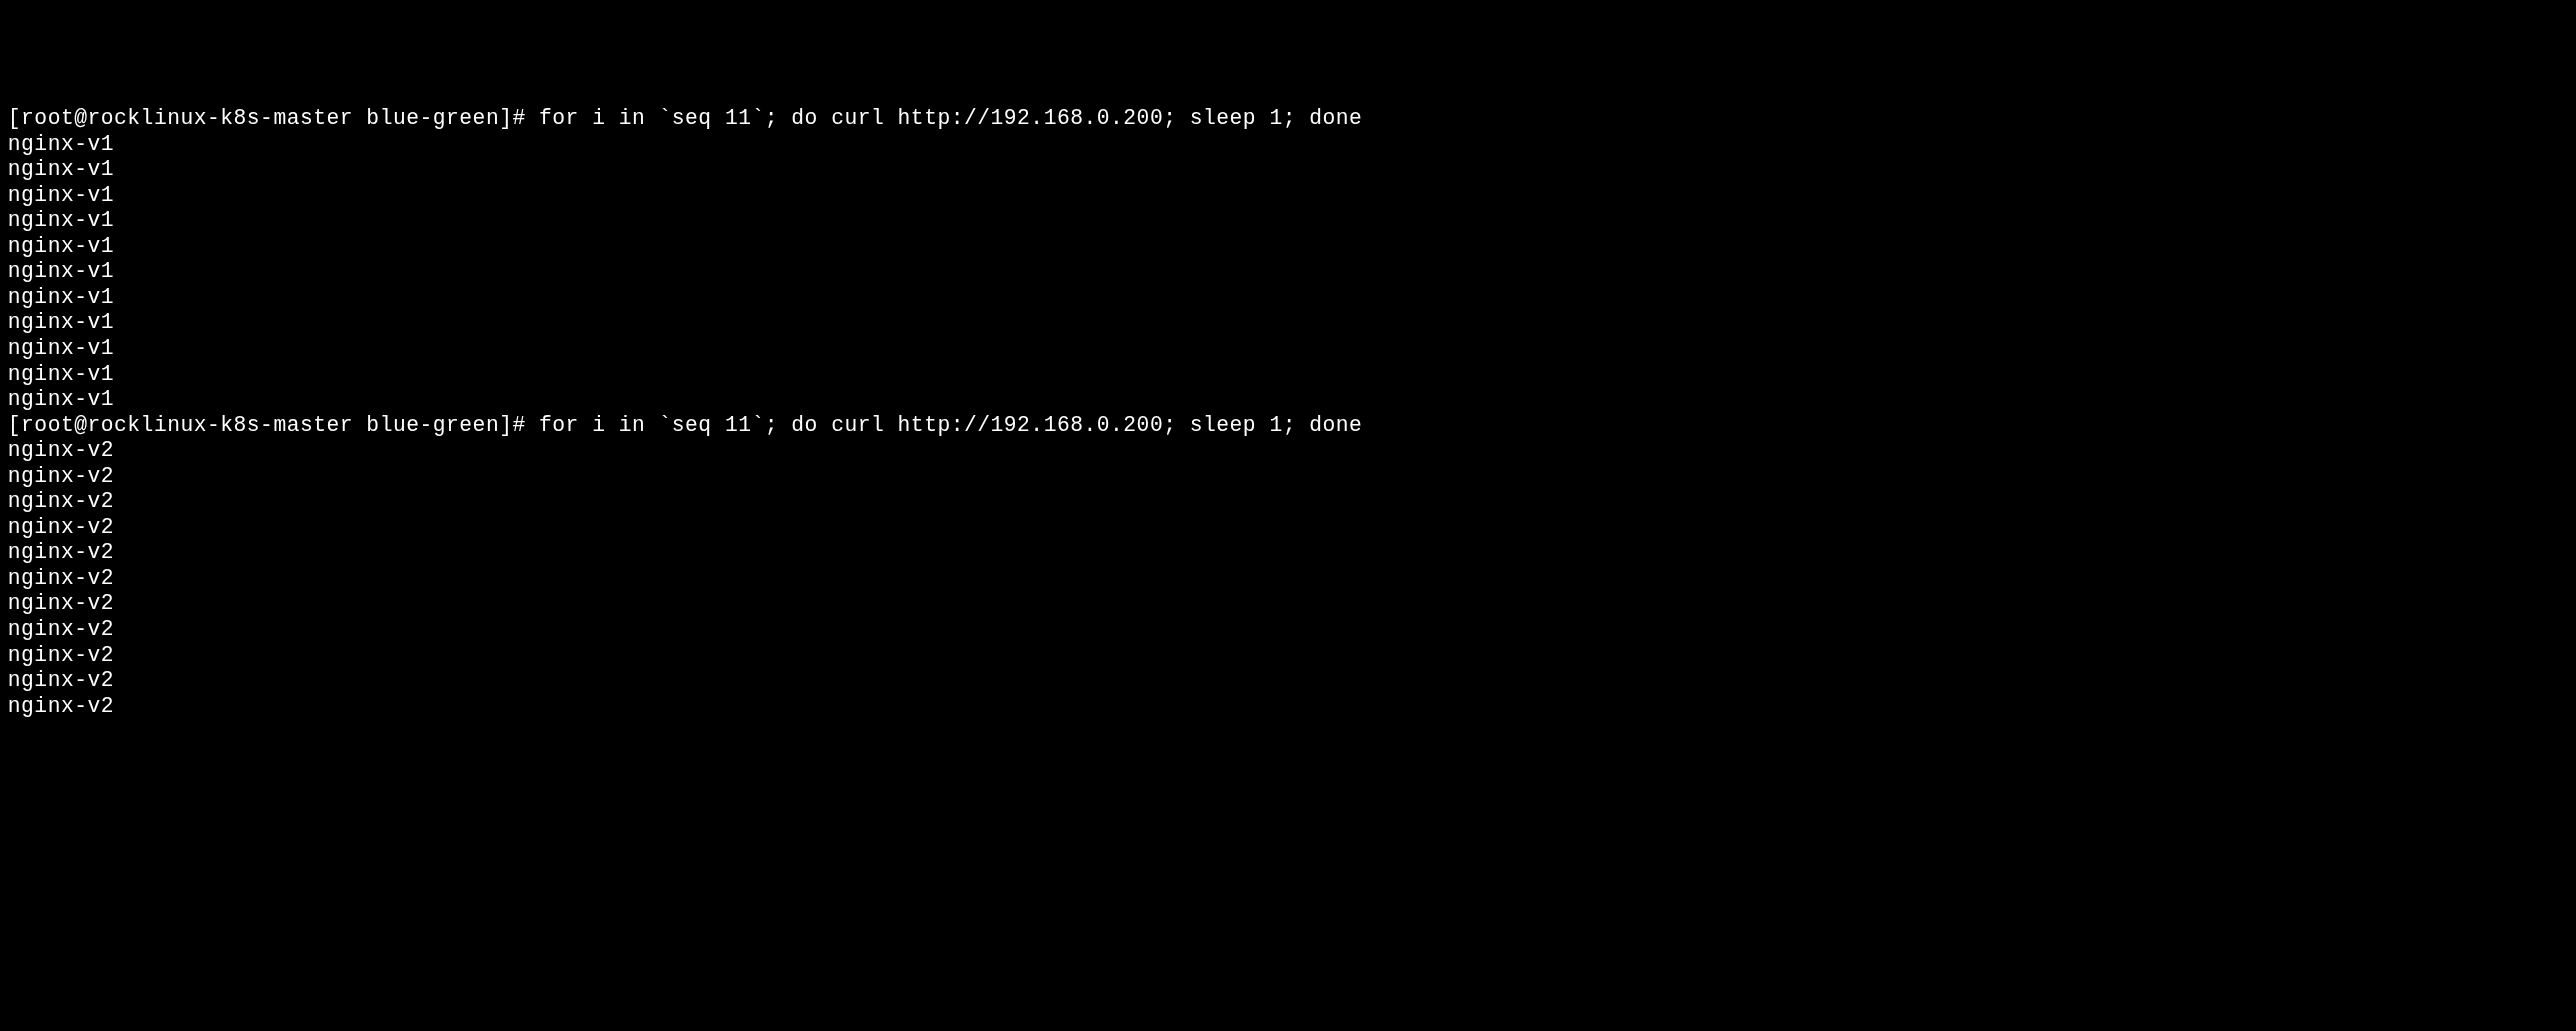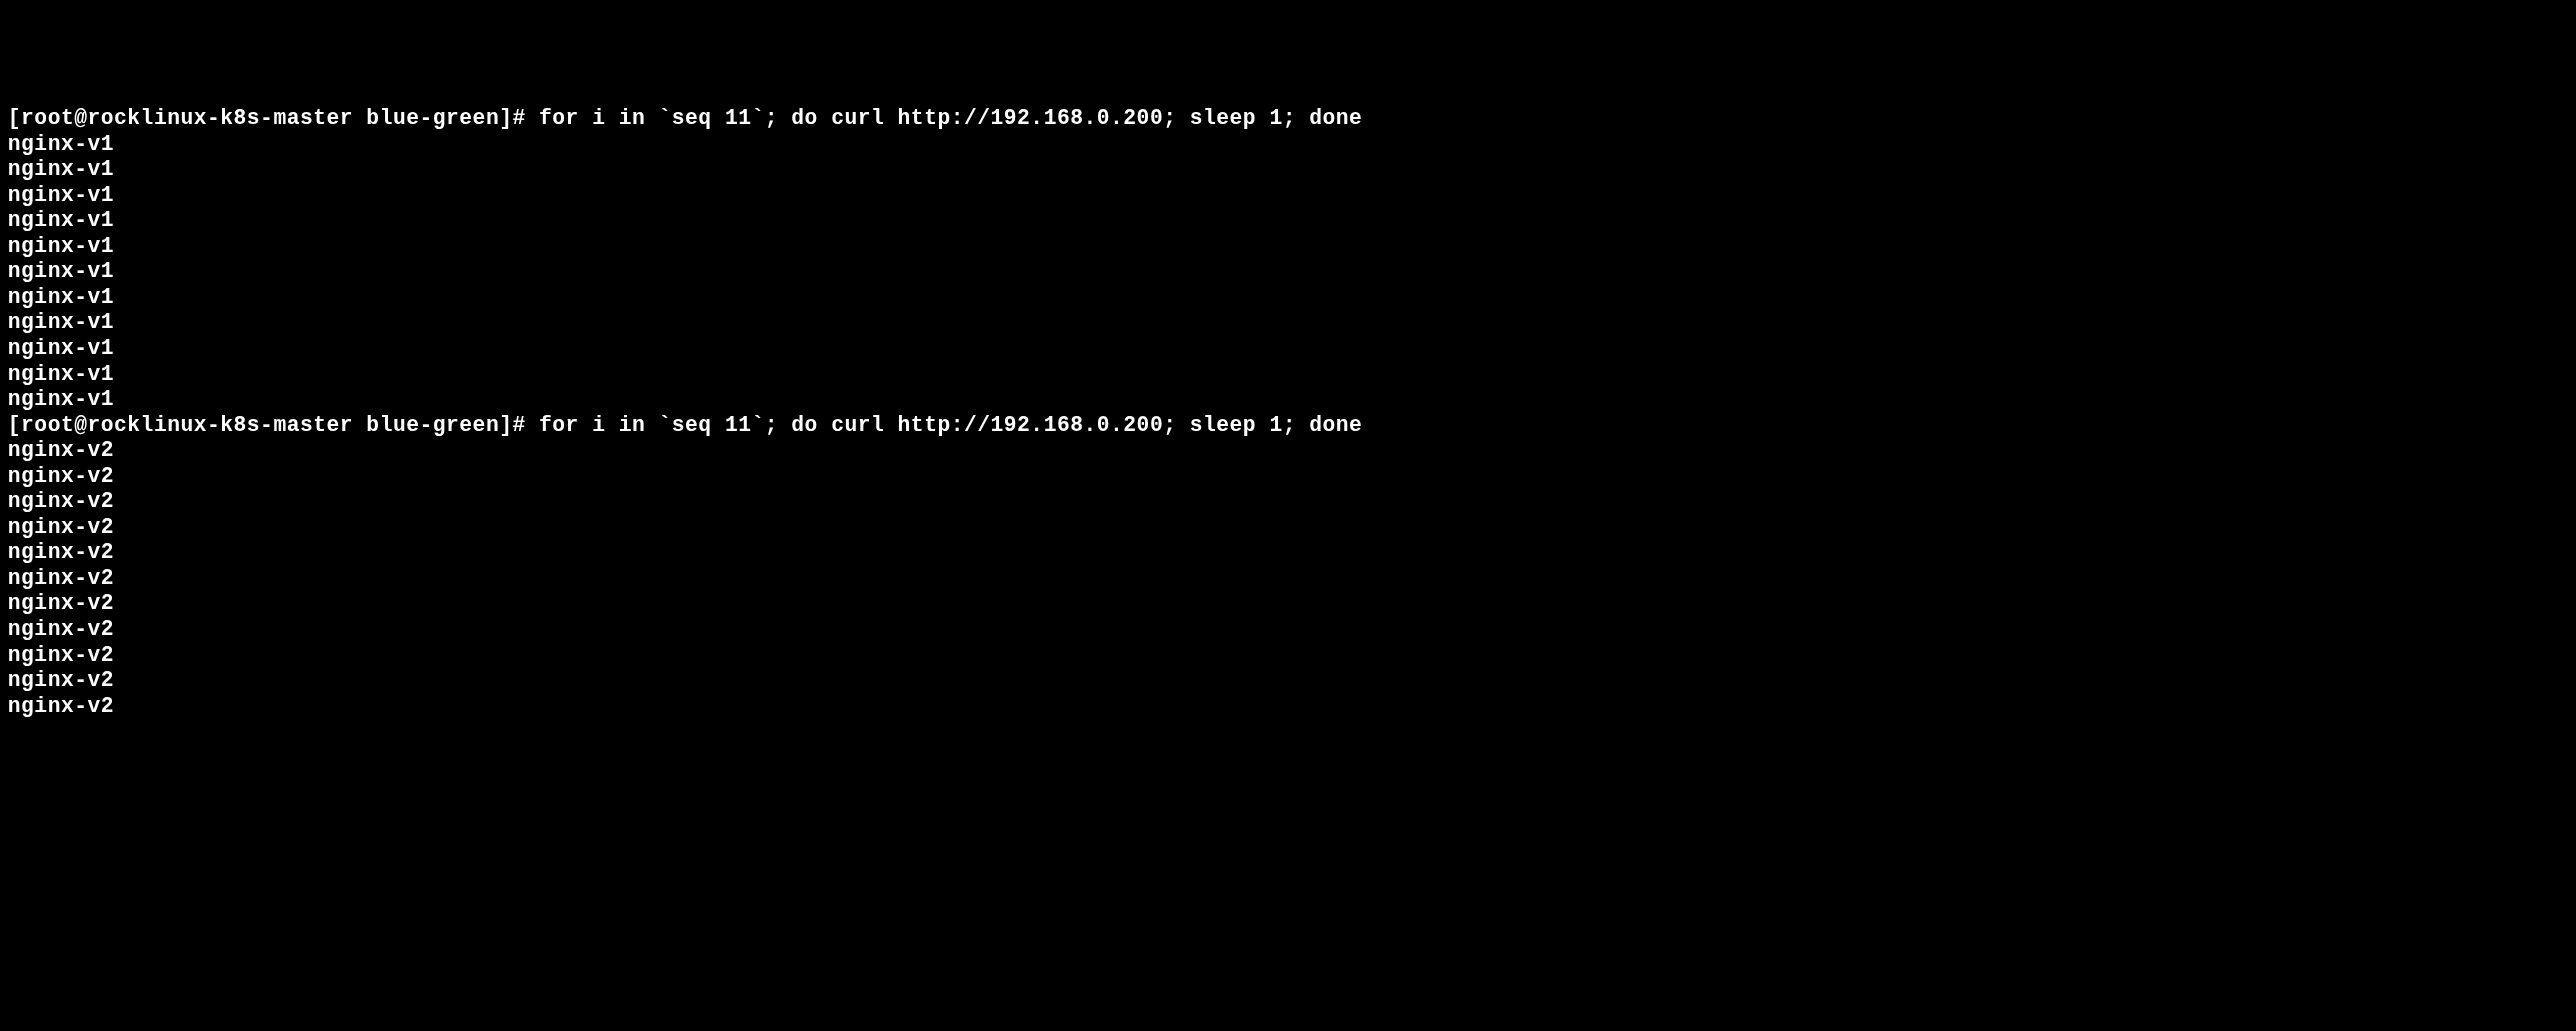--- a/index.html
+++ b/index.html
@@ -1,19 +1,18 @@
 <!DOCTYPE html>
 <html><head>
   <meta charset="utf-8">
   <style>
     * {
       margin: 0;
       padding: 0;
       box-sizing: border-box;
-      font-weight: bold;
     }
     body {
       background-color: #000000;
       color: #ffffff;
       font-family: 'Consolas', 'Monaco', 'Courier New', monospace;
       font-size: 21.3px;
       line-height: 1.2;
       padding: 3.9px 7.8px;
       white-space: pre;
       letter-spacing: 0.5px;

